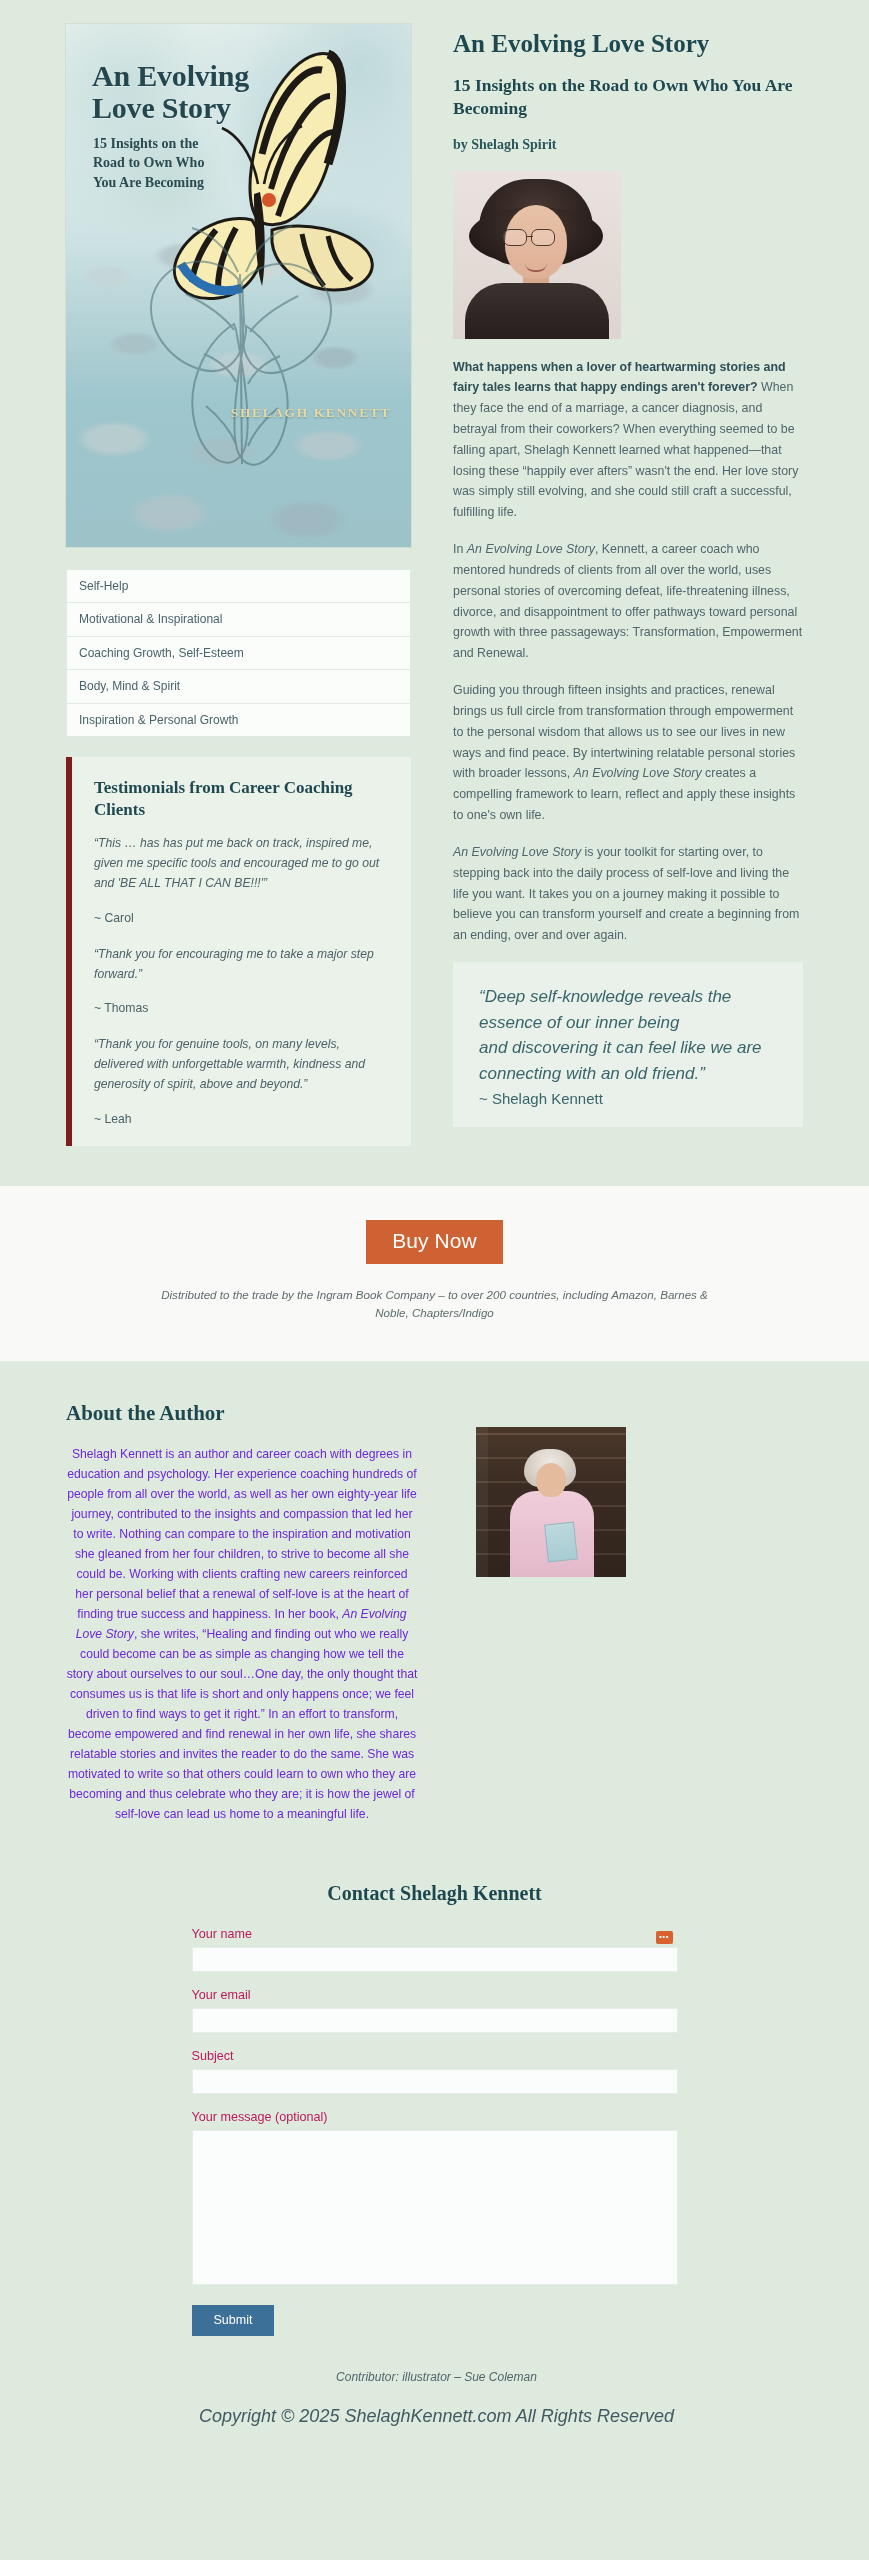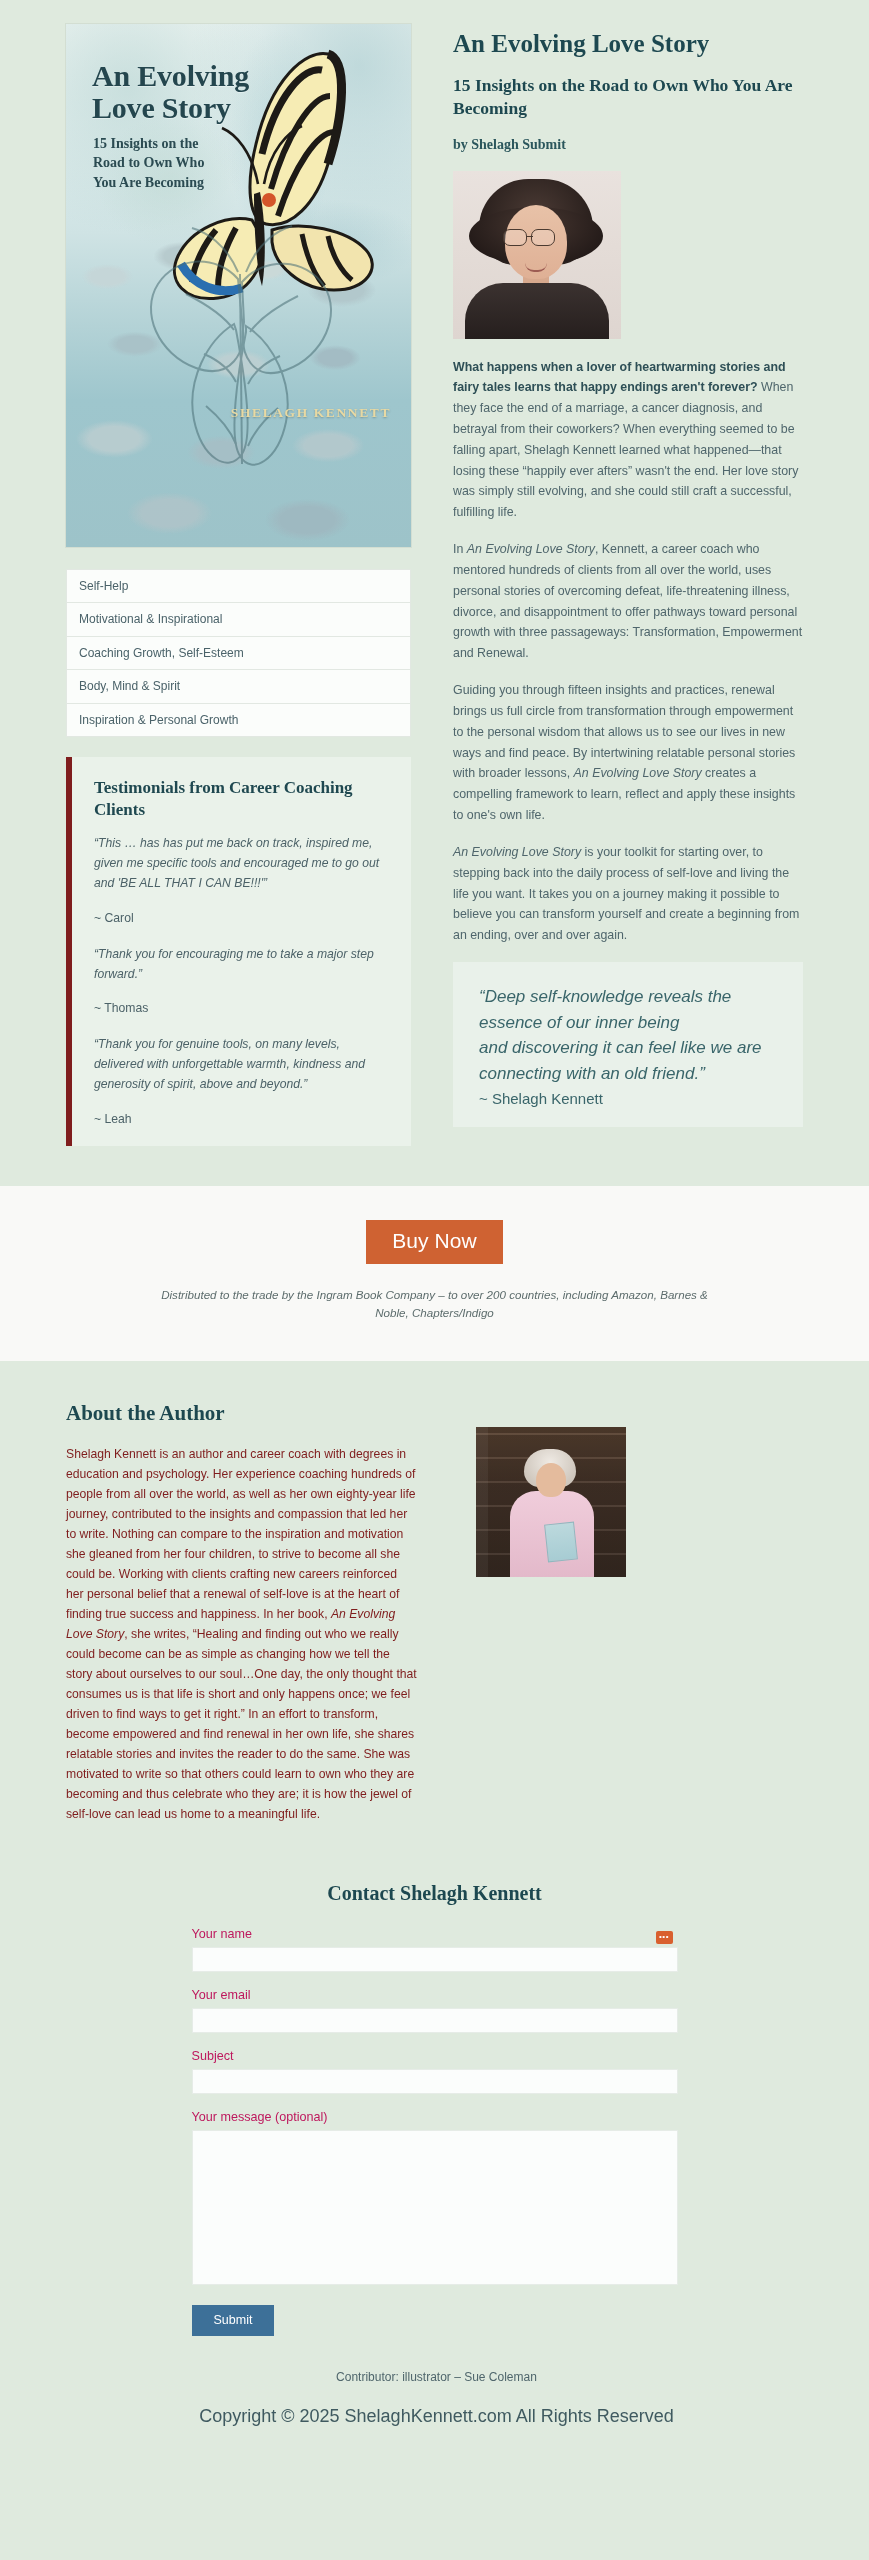--- a/index.html
+++ b/index.html
@@ -212,21 +212,21 @@
     padding: 40px 66px 52px 66px;
     display:flex; gap:42px; align-items:flex-start;
   }
   .about-left { width: 352px; flex:0 0 352px; }
   .about-right { flex:1 1 auto; padding-top: 26px; }
   h2.about-title {
     font-family:"Liberation Serif", serif;
     font-size: 21px; font-weight:700; color:#1d4850;
     margin: 0 0 18px 0;
   }
-  .about-body { font-size:12.2px; line-height:1.64; color:#7f1d1d; margin:0; }
+  .about-body { font-size:12.2px; line-height:1.64; color:#6d28d9; margin:0;text-align:center; }
   .about-body em { font-style: italic; }
   .author-photo2 {
     width: 150px; height: 150px; margin-left: 16px;
     position:relative; overflow:hidden;
     background: linear-gradient(#5a4332 0%, #47352a 40%, #3a2c23 100%);
   }
   .ap2-shelf {
     position:absolute; inset:0;
     background:
       linear-gradient(90deg, rgba(255,255,255,.05) 0 8%, transparent 8% 100%),
@@ -287,21 +287,21 @@
     color:#fff; font-size:8px; letter-spacing:.5px; line-height:1;
     cursor:pointer;
   }
   .submit-btn {
     background:#3d7098; color:#fff; border:none; cursor:pointer;
     font-family:"Liberation Sans", sans-serif; font-size:12.5px;
     padding: 8px 22px 9px 22px; margin-top: 4px;
   }
 
   
-  .footer { background:#dfeade; padding: 34px 0 26px 4px; text-align:center; }
+  .footer { background:#dfeade; padding: 34px 0 26px 4px; text-align:center;font-style:italic; }
   .contributor { font-size:12px; color:#4f666c; margin:0 0 22px 0; }
   .copyright { font-size:18px; color:#3f5a60; margin:8px; }
 </style>
 </head>
 <body>
 
 <div class="page">
 
   <section class="hero">
 
@@ -375,21 +375,21 @@
         <p class="testi-quote">“Thank you for encouraging me to take a major step forward.”</p>
         <p class="testi-attr">~ Thomas</p>
         <p class="testi-quote">“Thank you for genuine tools, on many levels, delivered with unforgettable warmth, kindness and generosity of spirit, above and beyond.”</p>
         <p class="testi-attr">~ Leah</p>
       </div>
     </div>
 
     <div class="hero-right">
       <h1 class="book-title">An Evolving Love Story</h1>
       <h2 class="book-subtitle">15 Insights on the Road to Own Who You Are Becoming</h2>
-      <div class="byline">by Shelagh Submit</div>
+      <div class="byline">by Shelagh Spirit</div>
 
       <div class="author-photo">
         <div class="ap-hair"></div>
         <div class="ap-neck"></div>
         <div class="ap-face"></div>
         <div class="ap-glass-l"></div>
         <div class="ap-glass-r"></div>
         <div class="ap-bridge"></div>
         <div class="ap-smile"></div>
         <div class="ap-body"></div>

